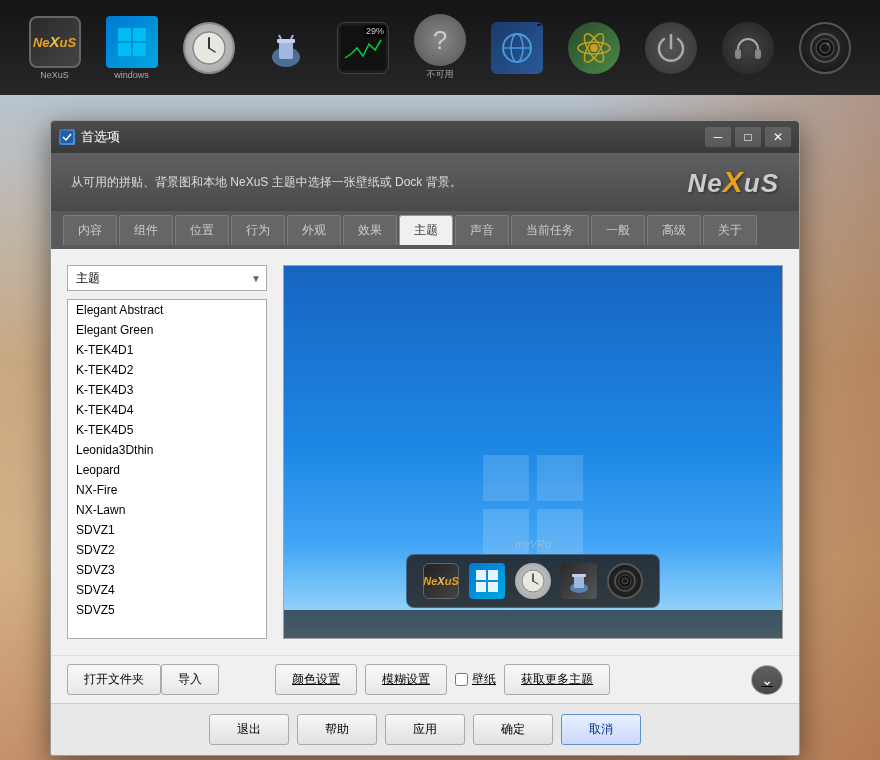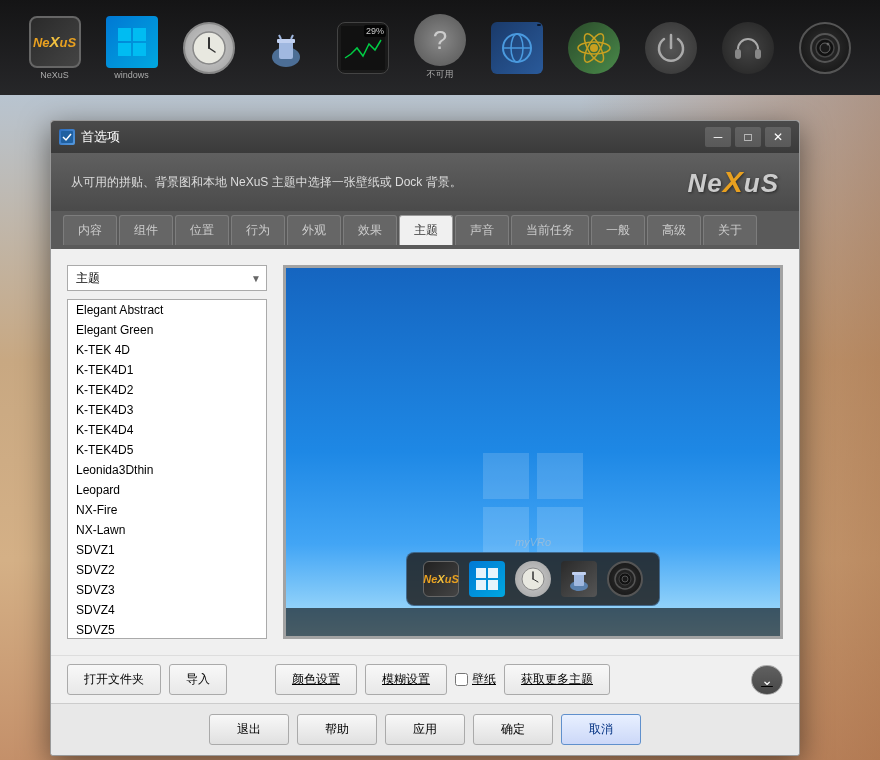--- a/index.html
+++ b/index.html
@@ -258,21 +258,21 @@
       flex: 1;
       display: flex;
       flex-direction: column;
       gap: 0;
     }
 
     .preview-area {
       flex: 1;
       background: #1a6bb5;
       position: relative;
-      border: 3px solid #a3a3a3;
+      border: 1px solid #a3a3a3;
       min-height: 360px;
       overflow: hidden;
       padding-left: 48px;
     }
 
     .preview-header {
       position: absolute;
       top: 8px;
       right: 8px;
       color: rgba(255,255,255,0.7);
@@ -326,21 +326,20 @@
       background: #f0f0f0;
       padding: 8px 16px;
       display: flex;
       gap: 8px;
       border-top: 1px solid #ddd;
       align-items: center;
     }
 
     .left-actions {
       display: flex;
-      gap: 8px;
       width: 200px;
     }
 
     .right-actions {
       flex: 1;
       display: flex;
       gap: 8px;
       align-items: center;
       text-decoration: underline;
     }
@@ -589,21 +588,20 @@
         <div class="dropdown-wrapper">
           <select class="dropdown">
             <option>主题</option>
           </select>
           <span class="dropdown-arrow">▼</span>
         </div>
 
         <div class="theme-list">
           <div class="theme-list-item">Elegant Abstract</div>
           <div class="theme-list-item">Elegant Green</div>
-          <div class="theme-list-item">K-TEK 4D</div>
           <div class="theme-list-item">K-TEK4D1</div>
           <div class="theme-list-item">K-TEK4D2</div>
           <div class="theme-list-item">K-TEK4D3</div>
           <div class="theme-list-item">K-TEK4D4</div>
           <div class="theme-list-item">K-TEK4D5</div>
           <div class="theme-list-item">Leonida3Dthin</div>
           <div class="theme-list-item">Leopard</div>
           <div class="theme-list-item">NX-Fire</div>
           <div class="theme-list-item">NX-Lawn</div>
           <div class="theme-list-item">SDVZ1</div>

